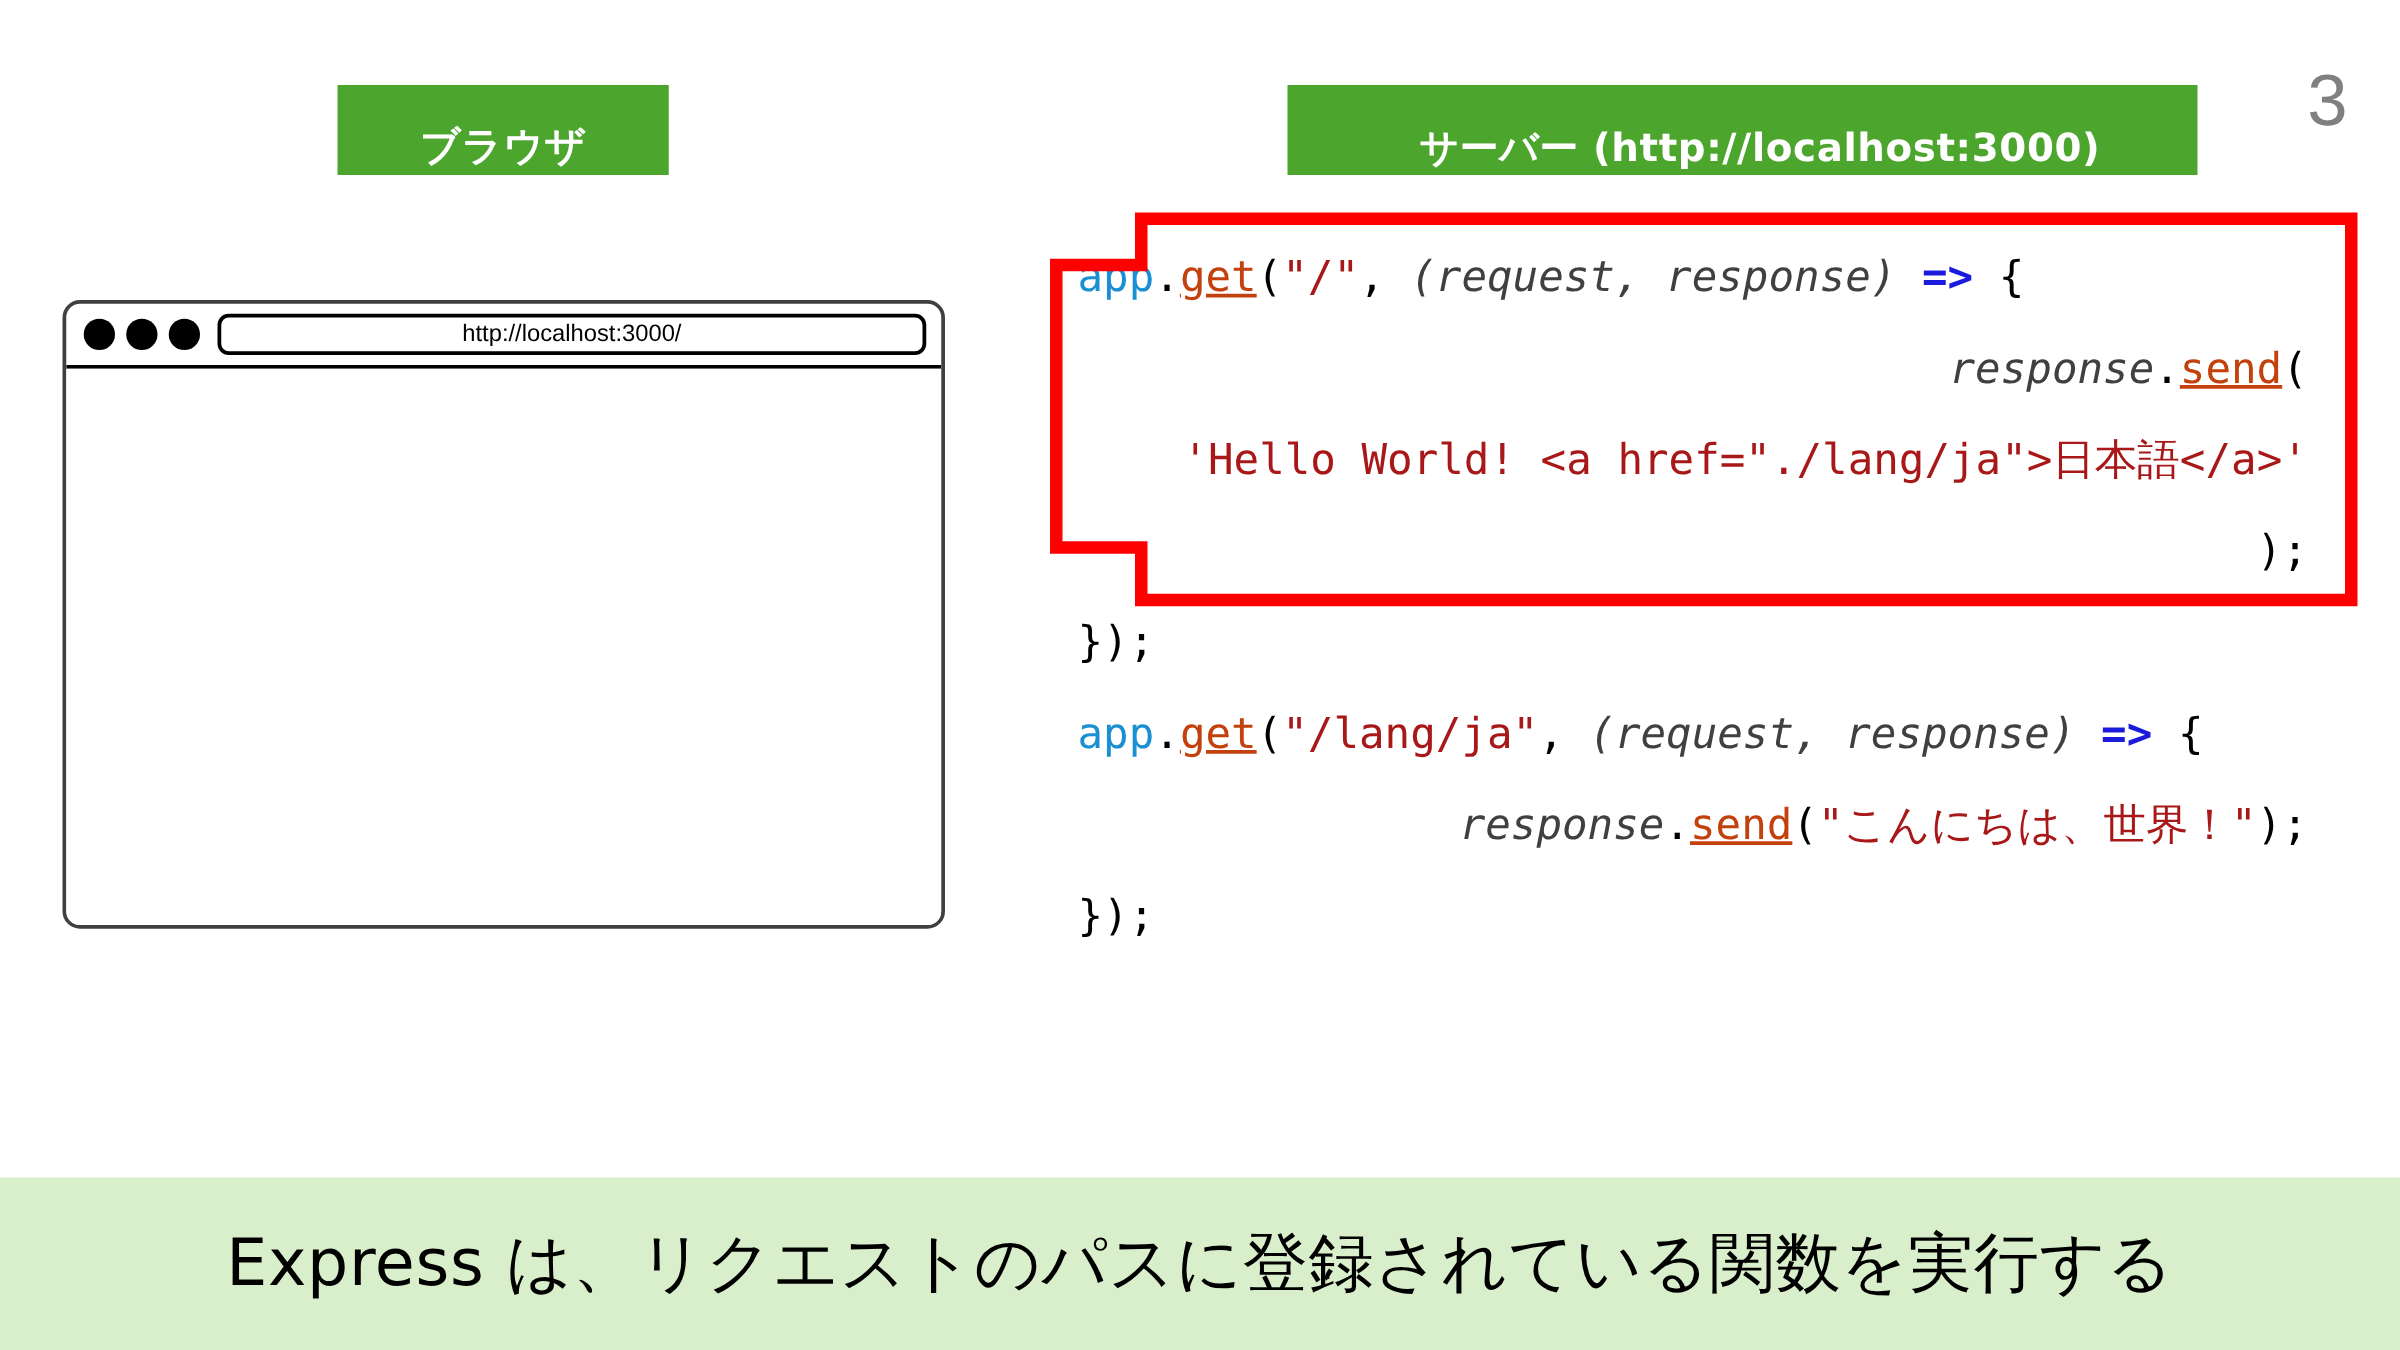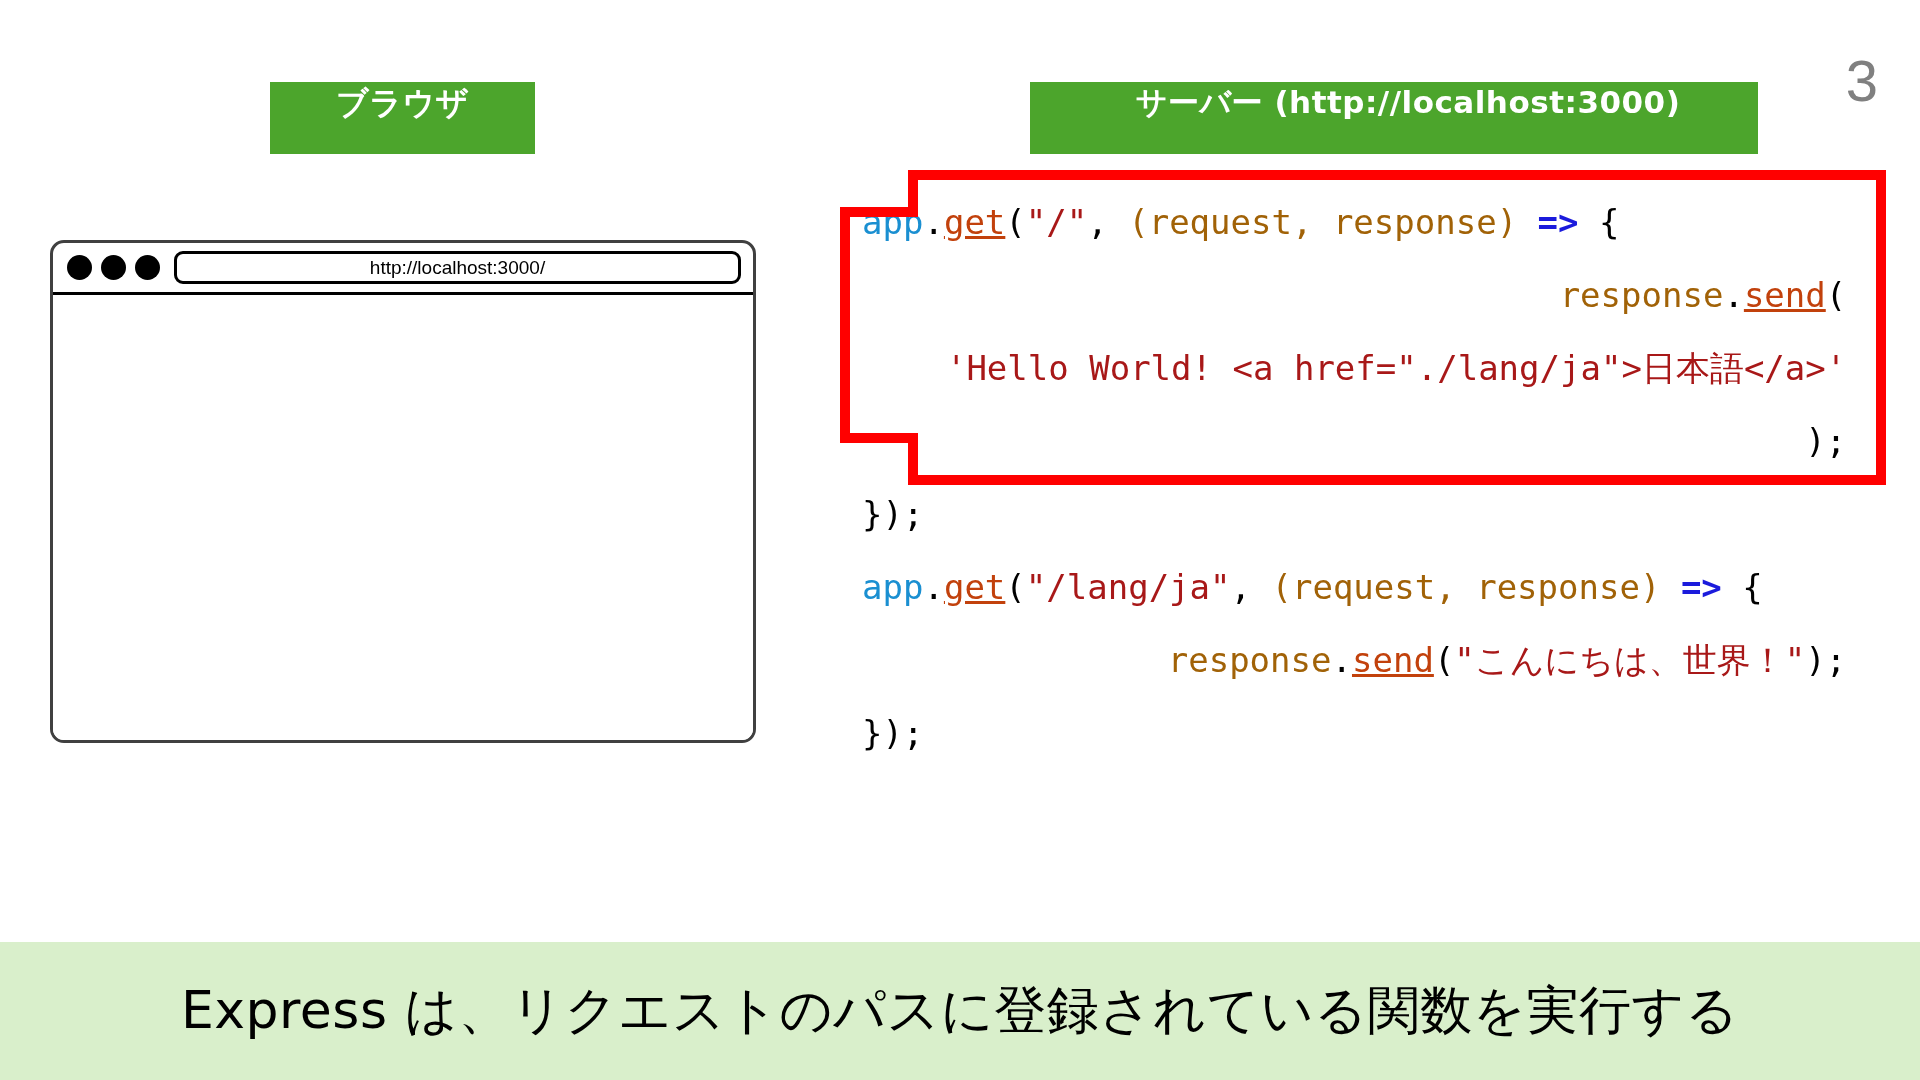--- a/index.html
+++ b/index.html
@@ -26,25 +26,24 @@
     line-height: 1;
   }
 
   
   .banner {
     position: absolute;
     background: #4ca52c;
     color: #ffffff;
     font-weight: bold;
     display: flex;
-    align-items: flex-start;
+    align-items: flex-end;
     justify-content: center;
     font-family: "DejaVu Sans", "Liberation Sans", sans-serif;
     letter-spacing: 0.5px;
-    margin-top: 14px;
   }
   .banner-browser {
     left: 270px;
     top: 68px;
     width: 265px;
     height: 72px;
     font-size: 32px;
   }
   .banner-server {
     left: 1030px;
@@ -119,21 +118,21 @@
     white-space: pre;
     color: #000000;
   }
   .code-line { height: 73px; }
   .ind1 { padding-left: 2.05ch; text-align: right; }
   .ind2 { padding-left: 4.1ch; }
 
   .tok-obj   { color: #1a8fd1; }
   .tok-fn    { color: #c2410c; text-decoration: underline; }
   .tok-str   { color: #a81818; }
-  .tok-param { color: #a16207; }
+  .tok-param { color: #404040; font-style: italic; }
   .tok-arrow { color: #1b1bdc; font-weight: bold; }
   .tok-punct { color: #000000; }
 
   
   .highlight-box {
     position: absolute;
     left: 840px;
     top: 170px;
     width: 1046px;
     height: 315px;

